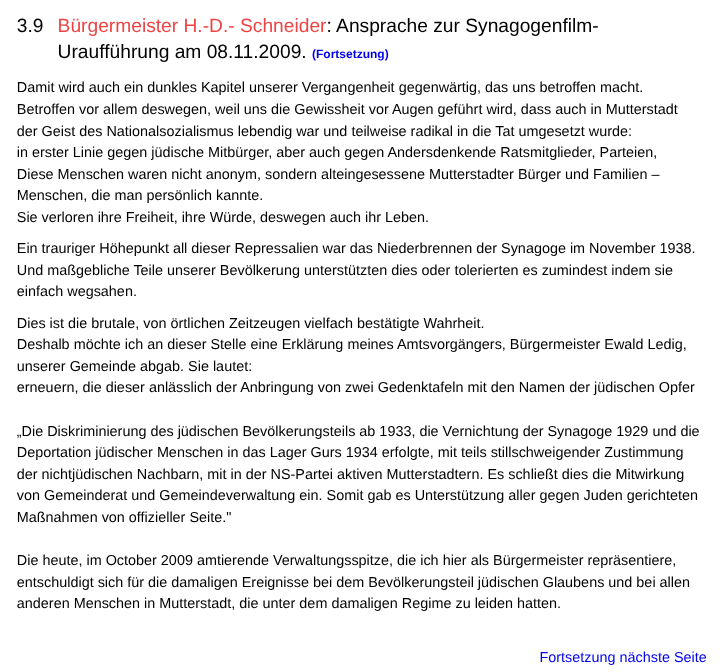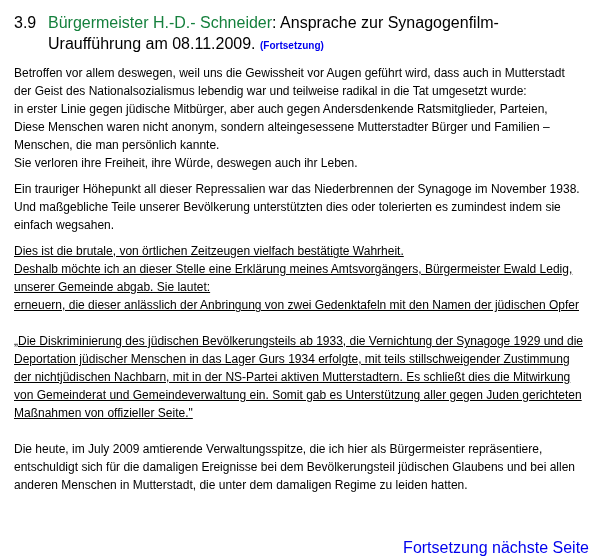--- a/index.html
+++ b/index.html
@@ -25,71 +25,71 @@
       display: flex;
     }
     .heading .num {
       width: 34px;
       flex: 0 0 34px;
     }
     .heading .text {
       flex: 1;
     }
     .heading .red {
-      color: #15803d;
+      color: #ef4444;
     }
     .heading .cont {
       color: #0000ee;
       font-size: 10px;
       font-weight: bold;
     }
     .body-text {
       position: absolute;
       left: 14px;
       top: 64px;
       width: 580px;
       font-size: 12px;
       line-height: 18px;
     }
     .body-text p {
       margin: 0 0 8px 0;
     }
     .body-text p.spaced {
       margin-bottom: 18px;
-      text-decoration: underline;
     }
     .line {
       display: block;
       white-space: nowrap;
     }
     .next-link {
       position: absolute;
       right: 11px;
       top: 540px;
-      font-size: 16px;
+      font-size: 12px;
       line-height: 16px;
       color: #0000ee;
       text-decoration: none;
       cursor: pointer;
     }
   </style>
 </head>
 <body>
 
 <div class="heading">
   <span class="num">3.9</span>
   <span class="text">
     <span class="red">Bürgermeister H.-D.- Schneider</span><span>: Ansprache zur Synagogenfilm-</span><br>
     <span>Uraufführung am 08.11.2009.</span>
     <span class="cont">(Fortsetzung)</span>
   </span>
 </div>
 
 <div class="body-text">
   <p>
+    <span class="line">Damit wird auch ein dunkles Kapitel unserer Vergangenheit gegenwärtig, das uns betroffen macht.</span>
     <span class="line">Betroffen vor allem deswegen, weil uns die Gewissheit vor Augen geführt wird, dass auch in Mutterstadt</span>
     <span class="line">der Geist des Nationalsozialismus lebendig war und teilweise radikal in die Tat umgesetzt wurde:</span>
     <span class="line">in erster Linie gegen jüdische Mitbürger, aber auch gegen Andersdenkende Ratsmitglieder, Parteien,</span>
     <span class="line">Diese Menschen waren nicht anonym, sondern alteingesessene Mutterstadter Bürger und Familien –</span>
     <span class="line">Menschen, die man persönlich kannte.</span>
     <span class="line">Sie verloren ihre Freiheit, ihre Würde, deswegen auch ihr Leben.</span>
   </p>
   <p>
     <span class="line">Ein trauriger Höhepunkt all dieser Repressalien war das Niederbrennen der Synagoge im November 1938.</span>
     <span class="line">Und maßgebliche Teile unserer Bevölkerung unterstützten dies oder tolerierten es zumindest indem sie</span>
@@ -102,19 +102,19 @@
     <span class="line">erneuern, die dieser anlässlich der Anbringung von zwei Gedenktafeln mit den Namen der jüdischen Opfer</span>
   </p>
   <p class="spaced">
     <span class="line">„Die Diskriminierung des jüdischen Bevölkerungsteils ab 1933, die Vernichtung der Synagoge 1929 und die</span>
     <span class="line">Deportation jüdischer Menschen in das Lager Gurs 1934 erfolgte, mit teils stillschweigender Zustimmung</span>
     <span class="line">der nichtjüdischen Nachbarn, mit in der NS-Partei aktiven Mutterstadtern. Es schließt dies die Mitwirkung</span>
     <span class="line">von Gemeinderat und Gemeindeverwaltung ein. Somit gab es Unterstützung aller gegen Juden gerichteten</span>
     <span class="line">Maßnahmen von offizieller Seite."</span>
   </p>
   <p>
-    <span class="line">Die heute, im July 2009 amtierende Verwaltungsspitze, die ich hier als Bürgermeister repräsentiere,</span>
+    <span class="line">Die heute, im October 2009 amtierende Verwaltungsspitze, die ich hier als Bürgermeister repräsentiere,</span>
     <span class="line">entschuldigt sich für die damaligen Ereignisse bei dem Bevölkerungsteil jüdischen Glaubens und bei allen</span>
     <span class="line">anderen Menschen in Mutterstadt, die unter dem damaligen Regime zu leiden hatten.</span>
   </p>
 </div>
 
 <a class="next-link">Fortsetzung nächste Seite</a>
 
 </body></html>

